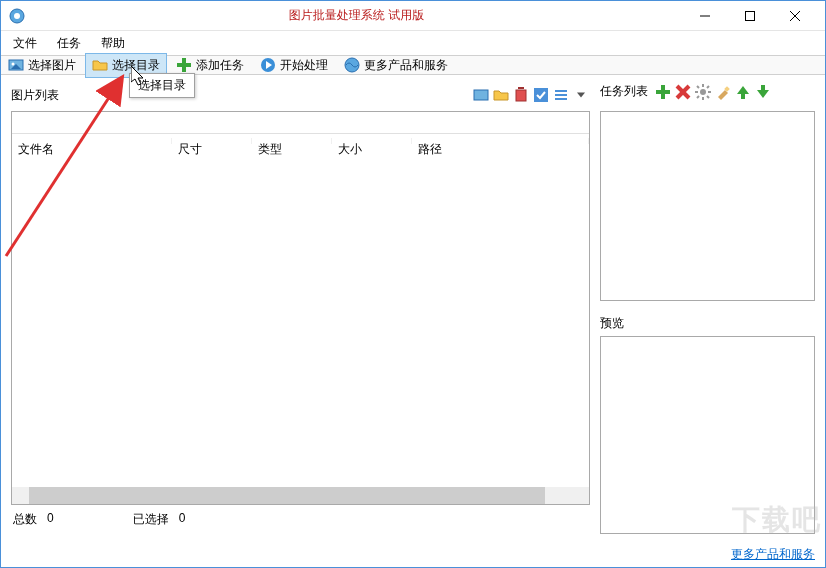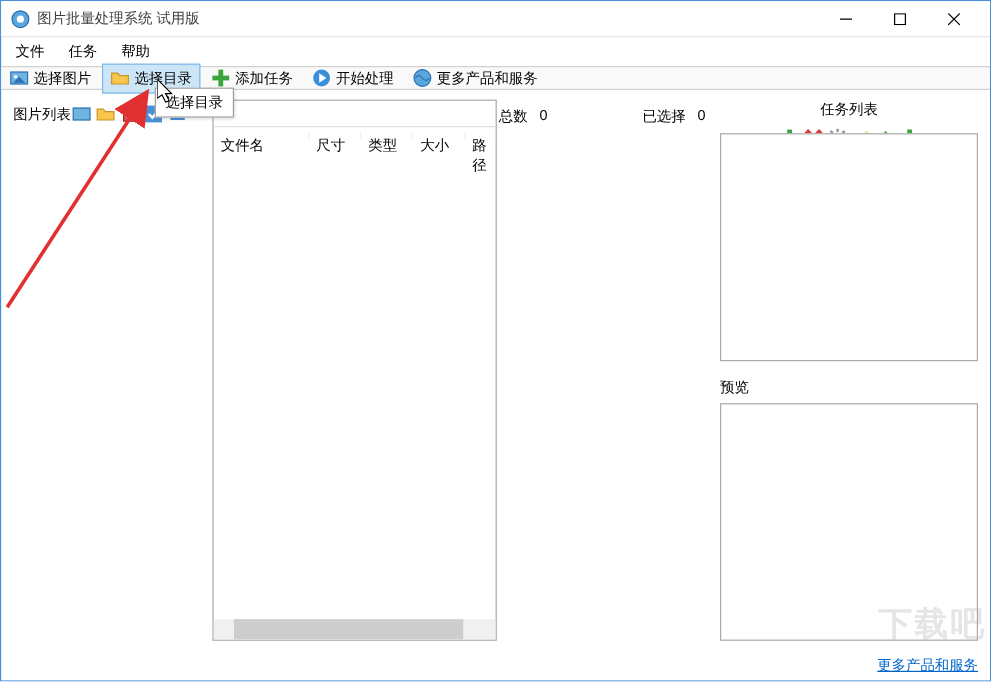--- a/index.html
+++ b/index.html
@@ -2,54 +2,54 @@
 <html><head>
 <meta charset="utf-8">
 <style>
 * { margin: 0; padding: 0; box-sizing: border-box; font-family: "Microsoft YaHei", SimSun, sans-serif; font-size: 12px; }
 body { background: #fff; width: 826px; height: 568px; overflow: hidden; }
 
 .window { width: 826px; height: 568px; border: 1px solid #4a90d9; display: flex; flex-direction: column; background: #fff; }
 
 .titlebar { height: 30px; background: #fff; display: flex; align-items: center; padding: 0 8px; border-bottom: 1px solid #e5e5e5; }
 .titlebar-icon { width: 16px; height: 16px; margin-right: 6px; }
-.titlebar-text { flex: 1; color: #404040; }
+.titlebar-text { flex: 1; color: #b91c1c; text-align: center; }
 .win-controls { display: flex; }
 .win-btn { width: 45px; height: 28px; display: flex; align-items: center; justify-content: center; color: #333; }
 .win-btn svg { width: 10px; height: 10px; }
 
 .menubar { height: 24px; display: flex; align-items: center; padding: 0 12px; gap: 20px; }
 .menu-item { color: #000; cursor: default; }
 
 .toolbar { height: 20px; border-top: 1px solid #d0d0d0; border-bottom: 1px solid #d0d0d0; background: #f9f9f9; display: flex; align-items: center; padding: 0 0; gap: 2px; }
 .tool-btn { display: flex; align-items: center; gap: 4px; padding: 3px 6px; border: 1px solid transparent; }
 .tool-btn.highlighted { background: #cde6f7; border: 1px solid #7cb8e8; }
 .tool-btn .icon { width: 16px; height: 16px; display: inline-flex; align-items: center; justify-content: center; }
 .tool-btn span.lbl { color: #000; }
 
 .content { flex: 1; display: flex; gap: 10px; padding: 8px 10px; position: relative; }
 
-.left-pane { flex: 1; display: flex; flex-direction: row; min-width: 0; }
+.left-pane { flex: 1; display: flex; flex-direction: column; min-width: 0; }
 .pane-header { display: flex; align-items: center; justify-content: space-between; height: 24px; margin-bottom: 4px; }
 .pane-title { color: #000; }
 .small-toolbar { display: flex; gap: 2px; align-items: center; }
 .small-btn { width: 18px; height: 18px; display: flex; align-items: center; justify-content: center; }
 
 .table-container { flex: 1; border: 1px solid #a9a9a9; background: #fff; overflow: hidden; }
 .table-header { display: flex; height: 22px; border-bottom: 1px solid #e0e0e0; }
 .th { padding: 3px 6px; color: #000; border-right: 1px solid #f0f0f0; margin-top: 26px; }
 .table-body { height: calc(100% - 22px - 17px); }
 .hscroll { height: 17px; background: #f0f0f0; padding: 0 17px; }
 .hscroll-thumb { height: 17px; width: 95%; background: #cdcdcd; }
 
 .status-row { display: flex; gap: 79px; padding: 6px 2px; }
 .status-item { display: flex; gap: 10px; }
 
 .right-pane { width: 215px; display: flex; flex-direction: column; }
-.task-header { display: flex; align-items: center; gap: 6px; height: 24px; margin-bottom: 4px; flex-direction: column; }
+.task-header { display: flex; gap: 6px; height: 24px; margin-bottom: 4px; }
 .task-icons { display: flex; gap: 2px; }
 .task-list { flex: 0 0 190px; border: 1px solid #a9a9a9; background: #fff; }
 .preview-label { margin-top: 14px; margin-bottom: 4px; }
 .preview-box { flex: 1; border: 1px solid #a9a9a9; background: #fff; }
 
 .footer-link { text-align: right; padding: 4px 10px; }
 .footer-link a { color: #0066cc; text-decoration: underline; }
 
 
 .tooltip { position: absolute; left: 128px; top: -2px; background: #fff; border: 1px solid #a0a0a0; padding: 3px 8px; box-shadow: 1px 1px 3px rgba(0,0,0,0.2); z-index: 10; }

